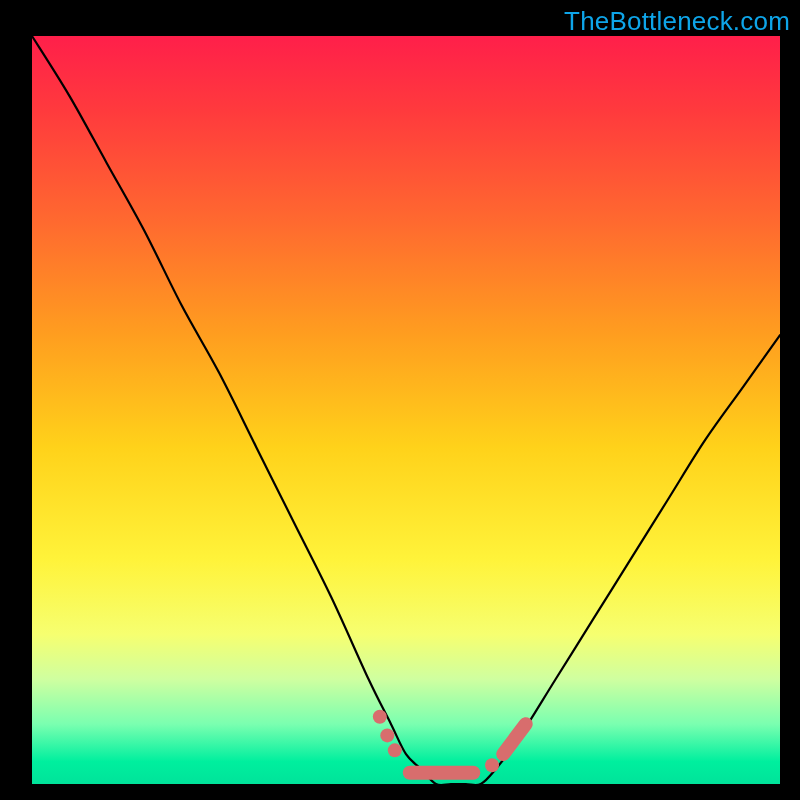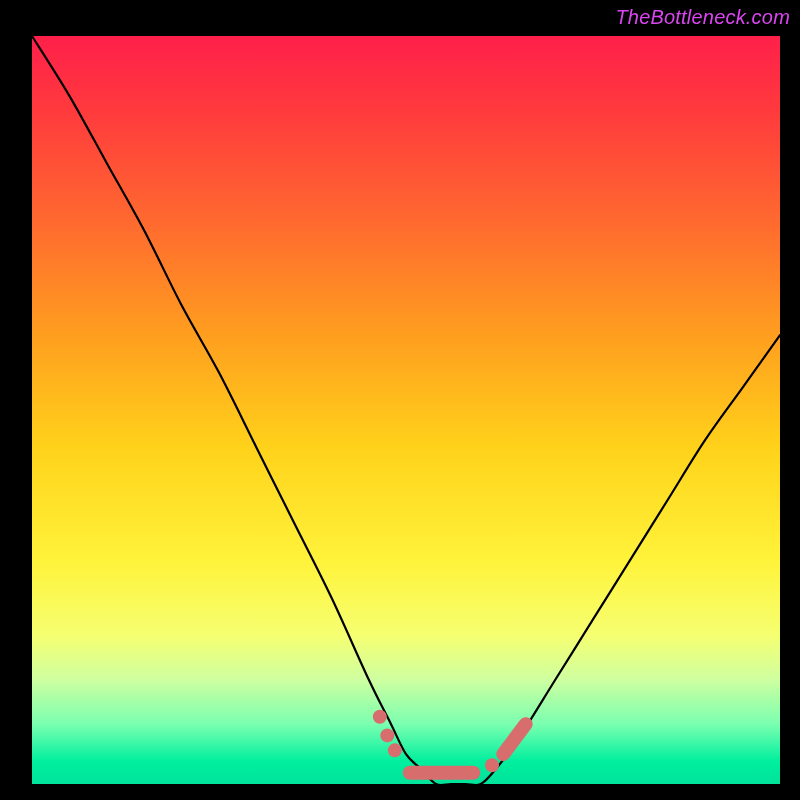--- a/index.html
+++ b/index.html
@@ -34,26 +34,25 @@
       #cfffa0 86%,
       #7affb0 92%,
       #00ef9e 97%,
       #00e39a 100%
     );
   }
   .watermark {
     position: absolute;
     top: 6px;
     right: 10px;
-    color: #d946ef;
-    font-size: 20px;
+    color: #0ea5e9;
+    font-size: 26px;
     font-weight: 500;
     letter-spacing: 0.2px;
     user-select: none;
-    font-style: italic;
   }
   svg.curve {
     position: absolute;
     left: 0;
     top: 0;
     width: 748px;
     height: 748px;
     overflow: visible;
   }
 </style>

